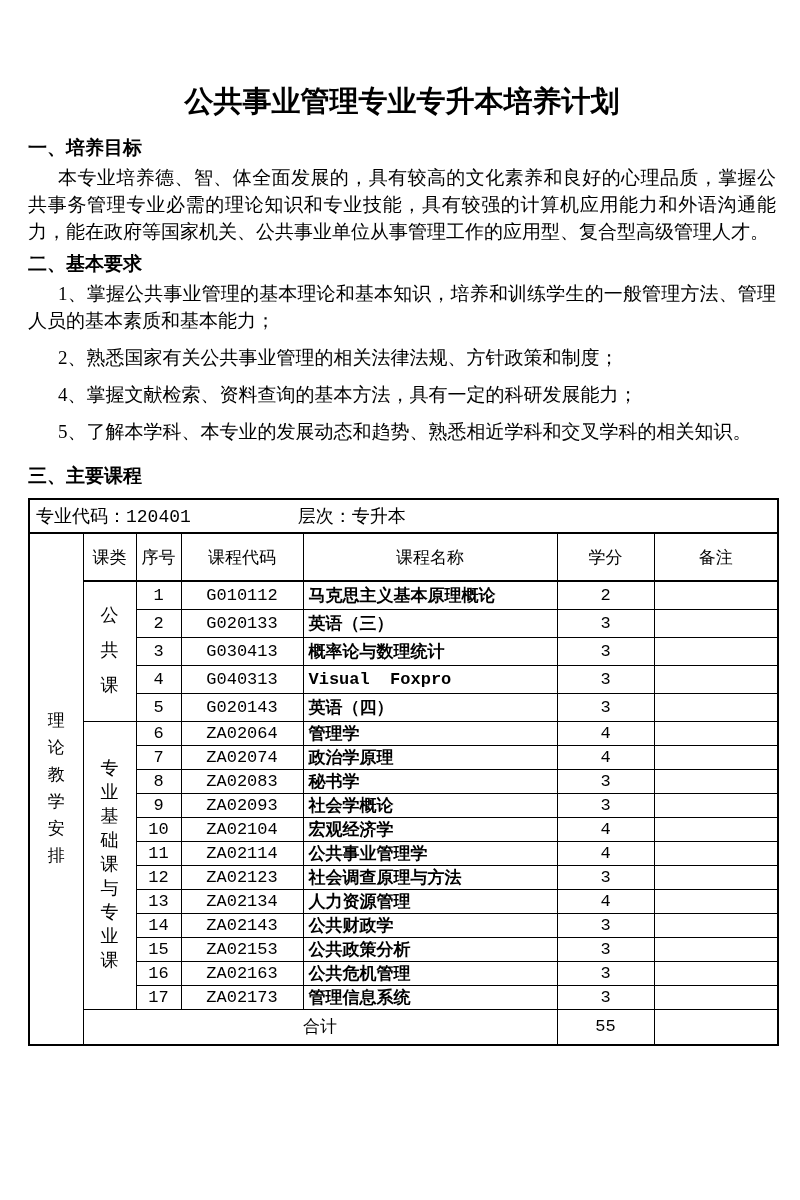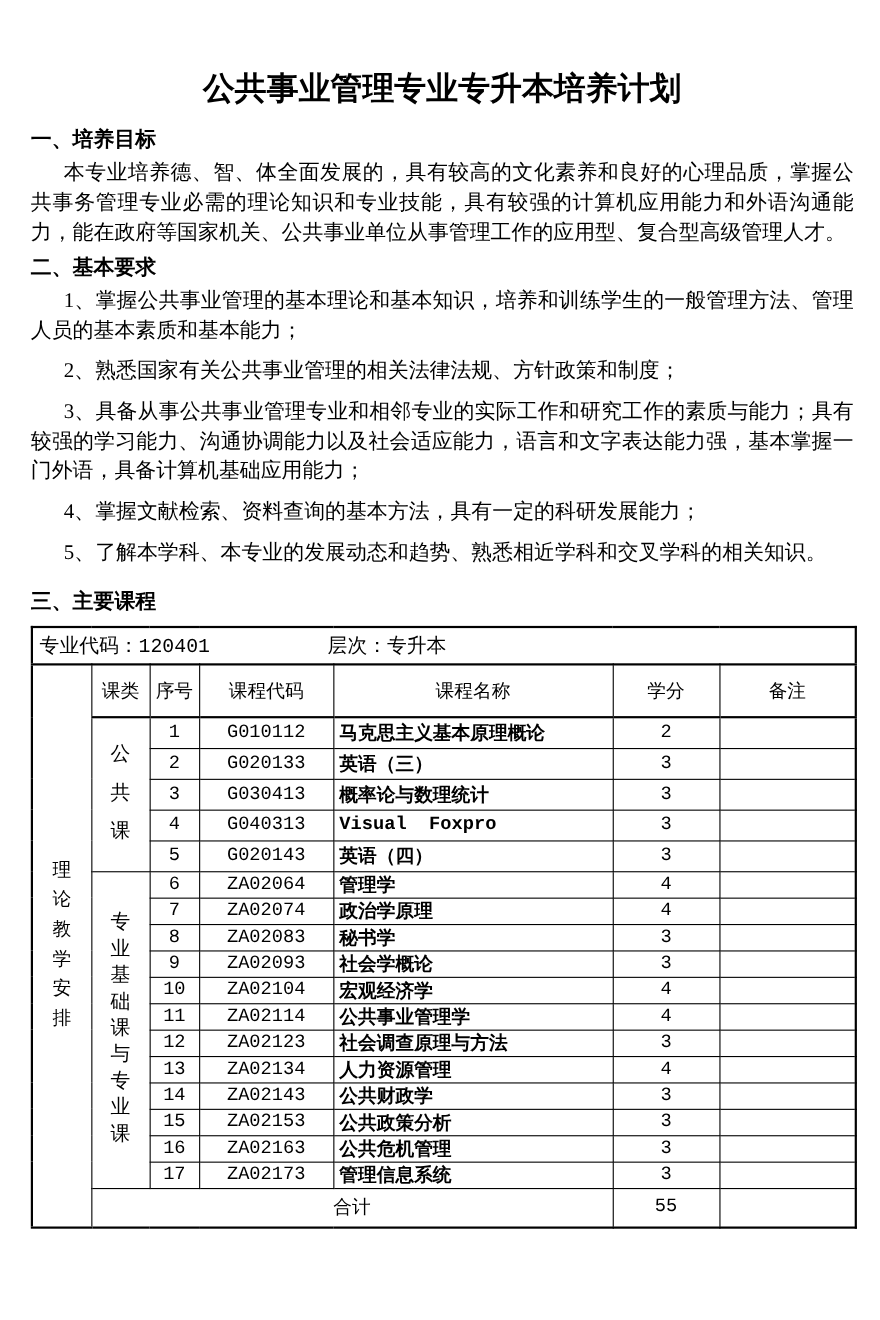--- a/index.html
+++ b/index.html
@@ -2,21 +2,21 @@
 <html><head>
 <meta charset="utf-8">
 <style>
   * { margin: 0; padding: 0; box-sizing: border-box; }
   html, body { width: 800px; }
   body {
     width: 800px; height: 1200px; overflow: hidden;
     background: #ffffff; color: #000000;
     font-family: "Liberation Serif", "DejaVu Serif", serif;
   }
-  .page { padding: 64px 24px 0 28px; }
+  .page { padding: 84px 24px 0 28px; }
 
   h1.doc-title {
     font-family: "Liberation Sans", "DejaVu Sans", sans-serif;
     font-size: 29px; font-weight: bold; text-align: center;
     line-height: 35px; margin-bottom: 16px; letter-spacing: 0px;
   }
   h2.sec-heading {
     font-family: "Liberation Sans", "DejaVu Sans", sans-serif;
     font-size: 19px; font-weight: bold; line-height: 25px;
     margin-bottom: 4px;
@@ -61,21 +61,20 @@
 <div class="page">
 
   <h1 class="doc-title">公共事业管理专业专升本培养计划</h1>
 
   <h2 class="sec-heading">一、培养目标</h2>
   <p class="body-p">本专业培养德、智、体全面发展的，具有较高的文化素养和良好的心理品质，掌握公共事务管理专业必需的理论知识和专业技能，具有较强的计算机应用能力和外语沟通能力，能在政府等国家机关、公共事业单位从事管理工作的应用型、复合型高级管理人才。</p>
 
   <h2 class="sec-heading mt1">二、基本要求</h2>
   <p class="body-p req-item">1、掌握公共事业管理的基本理论和基本知识，培养和训练学生的一般管理方法、管理人员的基本素质和基本能力；</p>
   <p class="body-p req-item">2、熟悉国家有关公共事业管理的相关法律法规、方针政策和制度；</p>
-  <p class="body-p req-item req-gap">3、具备从事公共事业管理专业和相邻专业的实际工作和研究工作的素质与能力；具有较强的学习能力、沟通协调能力以及社会适应能力，语言和文字表达能力强，基本掌握一门外语，具备计算机基础应用能力；</p>
   <p class="body-p req-item">4、掌握文献检索、资料查询的基本方法，具有一定的科研发展能力；</p>
   <p class="body-p req-item">5、了解本学科、本专业的发展动态和趋势、熟悉相近学科和交叉学科的相关知识。</p>
 
   <h2 class="sec-heading mt2">三、主要课程</h2>
 
   <table class="ctable">
     <colgroup>
       <col style="width:54px">
         <col style="width:53px">
         <col style="width:45px">

